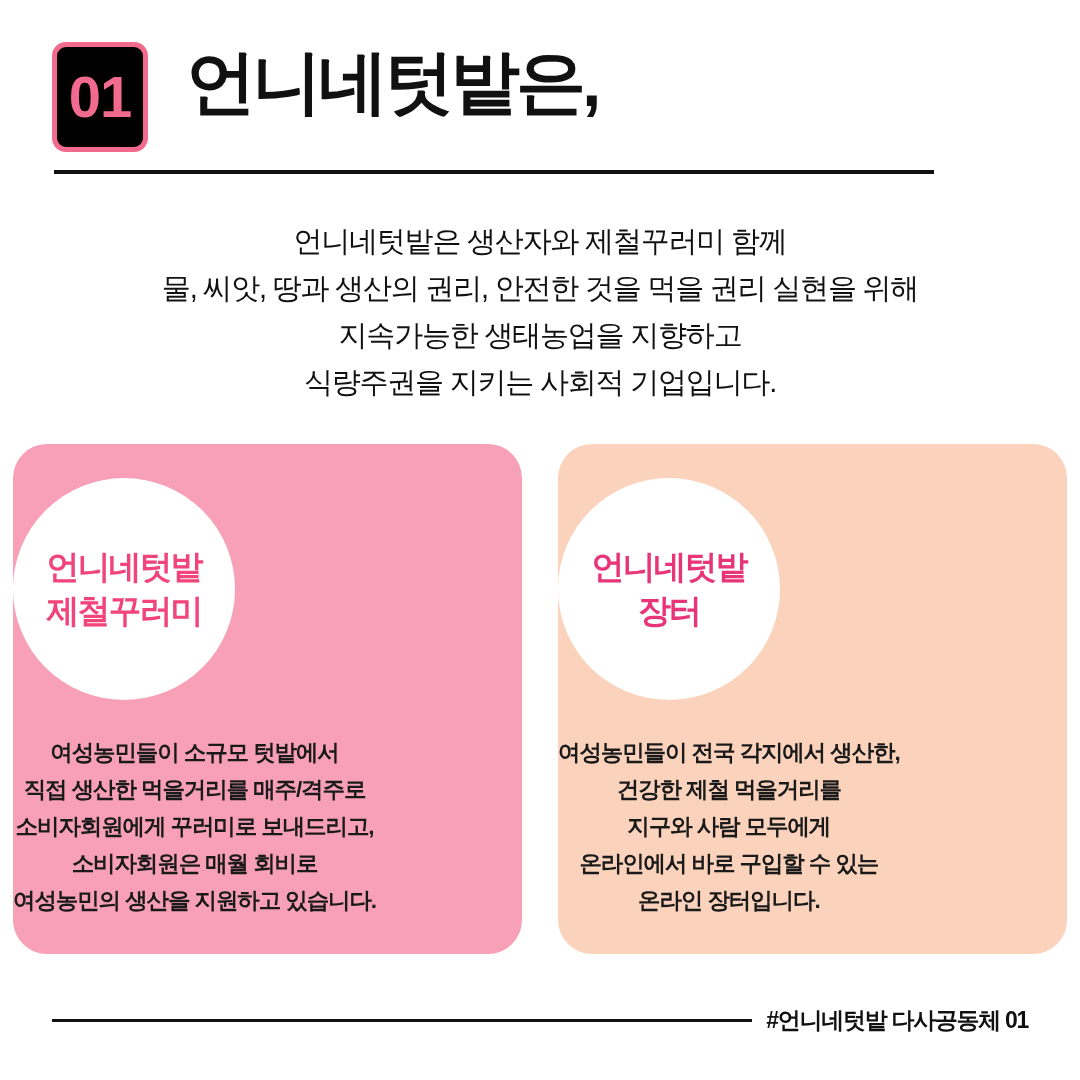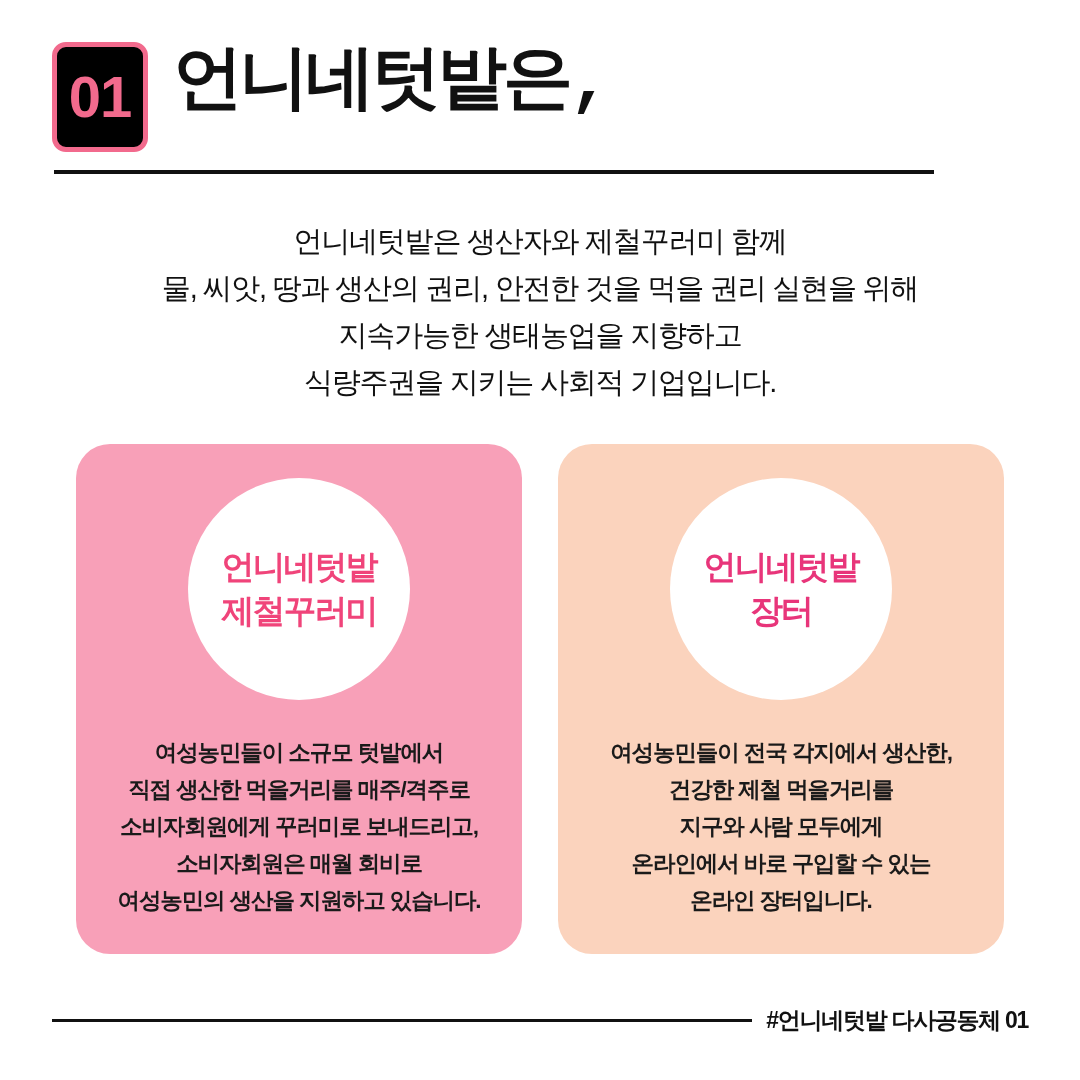--- a/index.html
+++ b/index.html
@@ -35,23 +35,22 @@
     flex: none;
   }
   .number-badge span {
     font-size: 58px;
     font-weight: bold;
     color: #f26a8d;
     letter-spacing: -1px;
     line-height: 1;
   }
   .title-wrap {
-    margin-left: 25px;
+    margin-left: 38px;
     padding-top: 4px;
-    font-family: Liberation Mono, monospace;
   }
   .main-title {
     font-size: 70px;
     font-weight: bold;
     letter-spacing: -4px;
     line-height: 1.05;
     color: #111111;
     white-space: nowrap;
   }
   .title-rule {
@@ -74,27 +73,27 @@
   .intro div { white-space: nowrap; }
 
   
   .cards {
     display: flex;
     justify-content: center;
     gap: 36px;
     margin-top: 38px;
   }
   .card {
-    width: 446px;
+    width: 509px;
     height: 510px;
     border-radius: 34px;
     box-sizing: border-box;
     display: flex;
     flex-direction: column;
-    align-items: center;
+    align-items: flex-start;
     padding-top: 34px;
   }
   .card-pink { background: #f8a0b8; }
   .card-peach { background: #fbd3bd; }
 
   .circle {
     width: 222px;
     height: 222px;
     border-radius: 50%;
     background: #ffffff;

